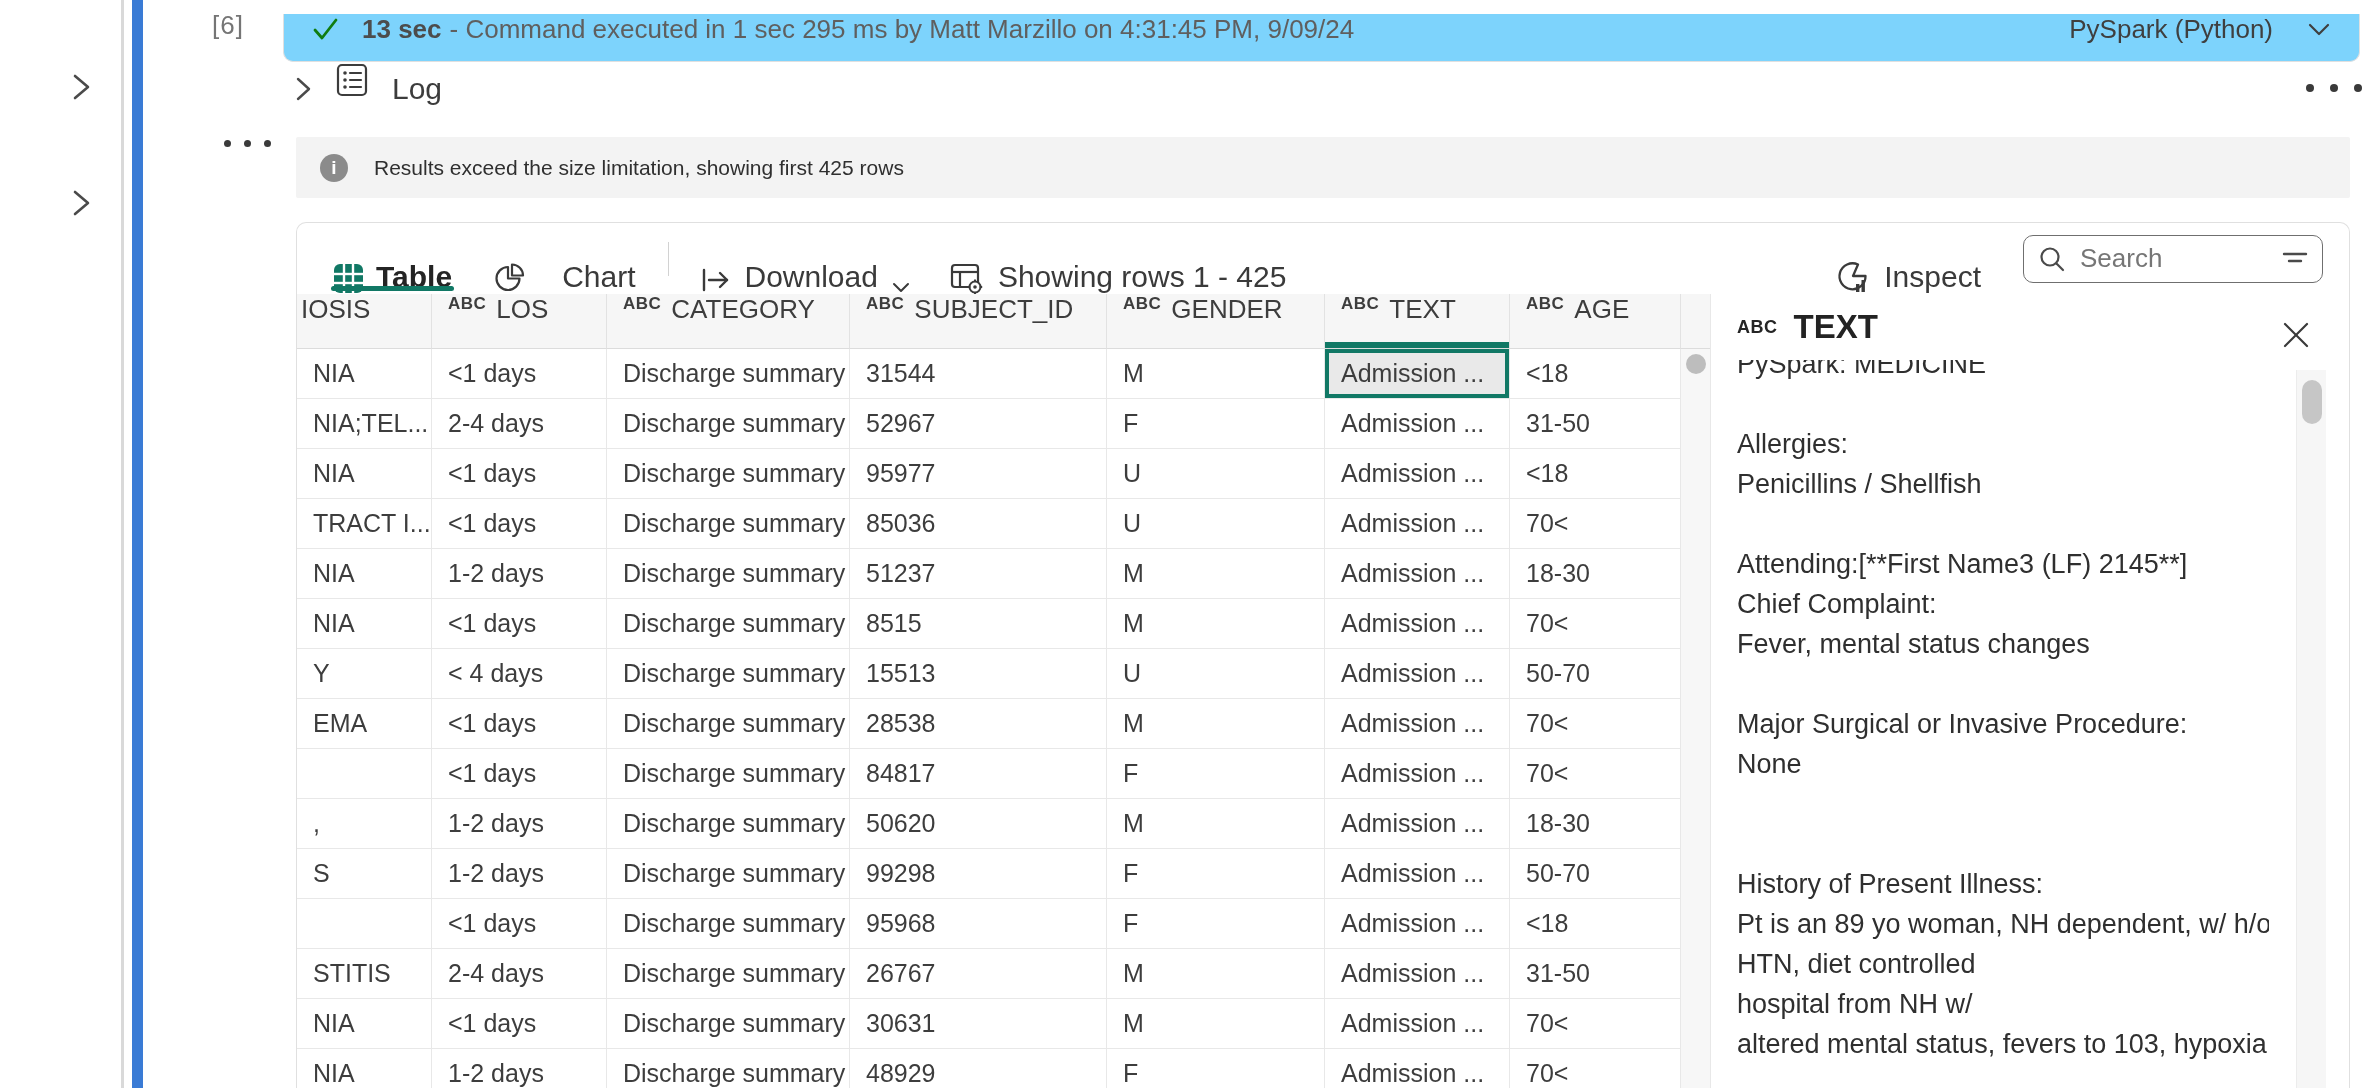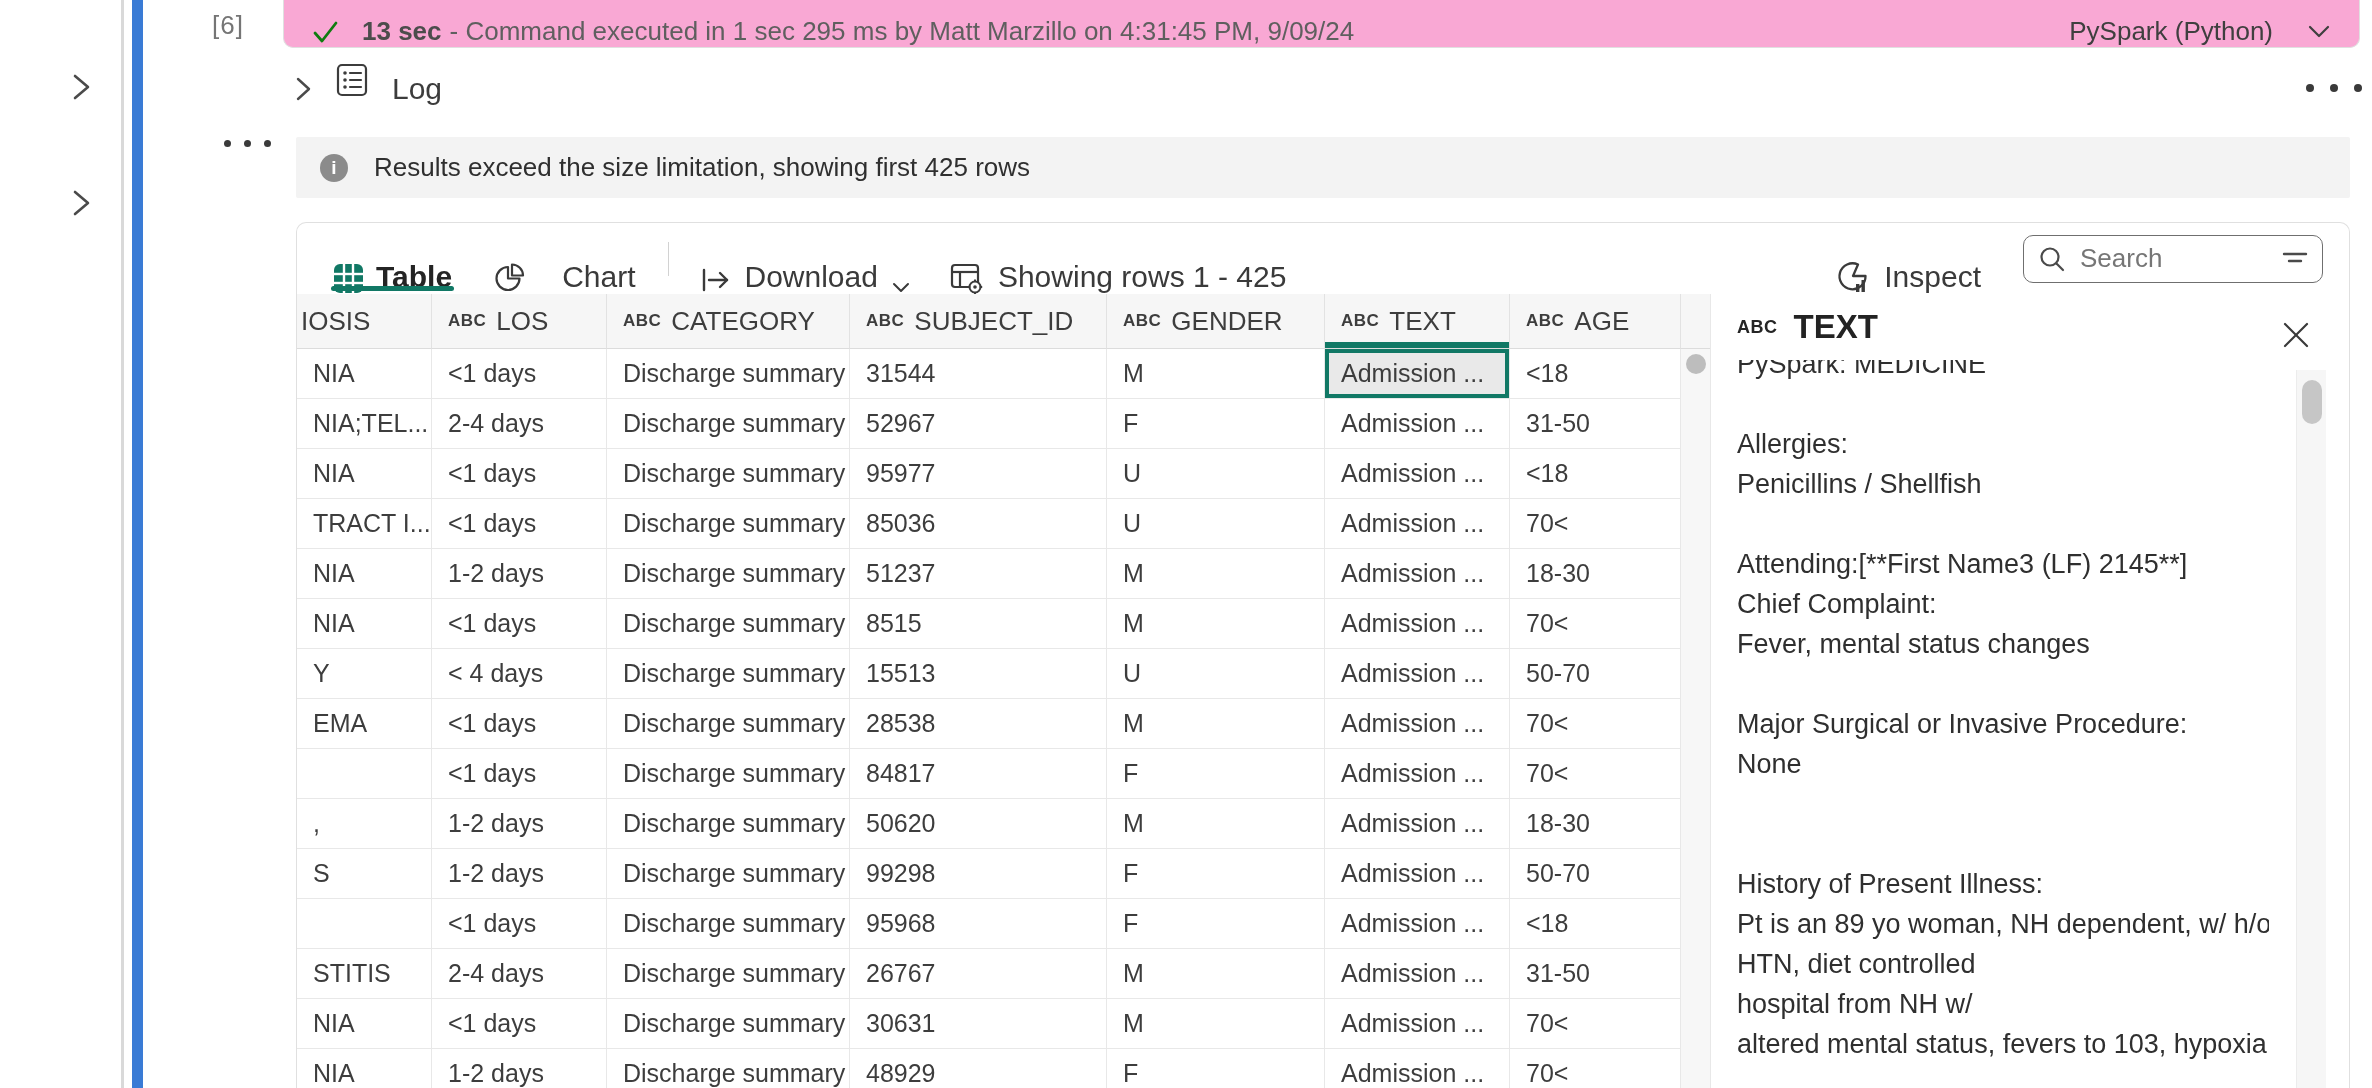--- a/index.html
+++ b/index.html
@@ -13,41 +13,41 @@
   
   .left-hairline{left:121px;top:0;width:3px;height:1088px;background:#d9d9d9;}
   .blue-bar{left:132px;top:0;width:11px;height:1088px;background:#3a7bd5;}
   .gutter-chev{left:64px;width:34px;height:34px;cursor:pointer;}
   .chev1{top:70px;} .chev2{top:186px;}
   .dots-left{left:224px;top:140px;display:flex;gap:13px;cursor:pointer;}
   .dots-left i{width:7px;height:7px;border-radius:50%;background:#3a3a3a;}
   .exec-count{left:212px;top:10px;font-size:26px;color:#757575;letter-spacing:1px;}
 
   
-  .cmdbar{left:283px;top:0;width:2077px;height:48px;background:#f9a8d4;border:1px solid #e0e0e0;border-top:none;
-          border-radius:0 0 10px 10px;display:flex;align-items:flex-end;box-sizing:border-box;}
+  .cmdbar{left:283px;top:14px;width:2077px;height:48px;background:#7dd3fc;border:1px solid #e0e0e0;border-top:none;
+          border-radius:0 0 10px 10px;display:flex;align-items:flex-start;box-sizing:border-box;}
   .cmdbar .check{margin-left:26px;}
   .cmd-status{margin-left:22px;font-size:26px;color:#5f5f5f;white-space:nowrap;}
   .cmd-status b{font-weight:600;color:#4c4c4c;margin-right:8px;}
   .cmd-spacer{flex:1;}
   .kernel{display:flex;align-items:center;gap:34px;margin-right:28px;font-size:26px;color:#3f3f3f;cursor:pointer;}
 
   
   .log-chev{left:288px;top:74px;width:30px;height:30px;cursor:pointer;}
   .log-icon{left:334px;top:62px;}
   .log-label{left:392px;top:72px;font-size:30px;color:#3c3c3c;}
   .dots-top{left:2306px;top:84px;display:flex;gap:16px;cursor:pointer;}
   .dots-top i{width:8px;height:8px;border-radius:50%;background:#3a3a3a;}
 
   
   .notice{left:296px;top:137px;width:2054px;height:61px;background:#f3f3f3;border-radius:2px;
           display:flex;align-items:center;box-sizing:border-box;}
   .info-icon{margin-left:24px;width:28px;height:28px;border-radius:50%;background:#8b8b8b;color:#ffffff;
              font-size:19px;font-weight:700;display:flex;align-items:center;justify-content:center;flex:none;}
-  .notice-text{margin-left:26px;font-size:26px;color:#2f2f2f;}
+  .notice-text{margin-left:26px;font-size:21px;color:#2f2f2f;}
 
   
   .card{left:296px;top:222px;width:2054px;height:866px;background:#ffffff;border:1px solid #e0e0e0;border-bottom:none;
         border-radius:10px 10px 0 0;box-sizing:border-box;overflow:hidden;}
   .toolbar{position:absolute;left:0;top:0;right:0;height:71px;display:flex;align-items:center;
            padding:0 26px 0 36px;box-sizing:border-box;}
   .titem{display:flex;align-items:flex-end;gap:12px;font-size:30px;color:#3a3a3a;height:71px;position:relative;cursor:pointer;white-space:nowrap;}
   .tab-table{font-weight:600;color:#242424;}
   .tab-table::after{content:"";position:absolute;left:-2px;right:-2px;bottom:3px;height:5px;background:#117865;border-radius:3px;}
   .tab-chart{margin-left:42px;gap:36px;}
@@ -60,21 +60,21 @@
   .searchbox input{border:none;outline:none;background:transparent;font-size:26px;color:#3a3a3a;width:170px;
                    font-family:"Liberation Sans",sans-serif;}
   .searchbox input::placeholder{color:#767676;}
   .search-mag{margin-left:14px;margin-right:12px;}
   .search-filter{margin-left:auto;margin-right:14px;cursor:pointer;}
 
   
   .tgrid{position:absolute;left:0;top:71px;display:grid;
          grid-template-columns:135px 175px 243px 257px 218px 185px 171px;}
   .th{height:55px;background:#f6f6f6;border-right:1px solid #e2e2e2;border-bottom:1px solid #dcdcdc;
-      display:flex;align-items:center;gap:10px;padding-left:16px;box-sizing:border-box;font-size:26px;color:#3d3d3d;
+      display:flex;align-items:flex-start;gap:10px;padding-left:16px;box-sizing:border-box;font-size:26px;color:#3d3d3d;
       position:relative;white-space:nowrap;overflow:hidden;cursor:pointer;}
   .th:first-child{padding-left:4px;}
   .th .abc{font-size:17px;font-weight:700;letter-spacing:0.5px;color:#3d3d3d;flex:none;}
   .th.sel::after{content:"";position:absolute;left:0;right:0;bottom:0;height:6px;background:#117865;}
   .td{height:50px;border-right:1px solid #e8e8e8;border-bottom:1px solid #e8e8e8;display:flex;align-items:center;
       padding-left:16px;box-sizing:border-box;font-size:25px;color:#3d3d3d;white-space:nowrap;overflow:hidden;cursor:pointer;}
   .td.selcell{background:#e9e9e9;box-shadow:inset 0 0 0 4px #117865;}
 
   
   .vscroll{position:absolute;left:1384px;top:71px;width:30px;bottom:0;background:#f7f7f7;border-right:1px solid #e8e8e8;box-sizing:border-box;}

